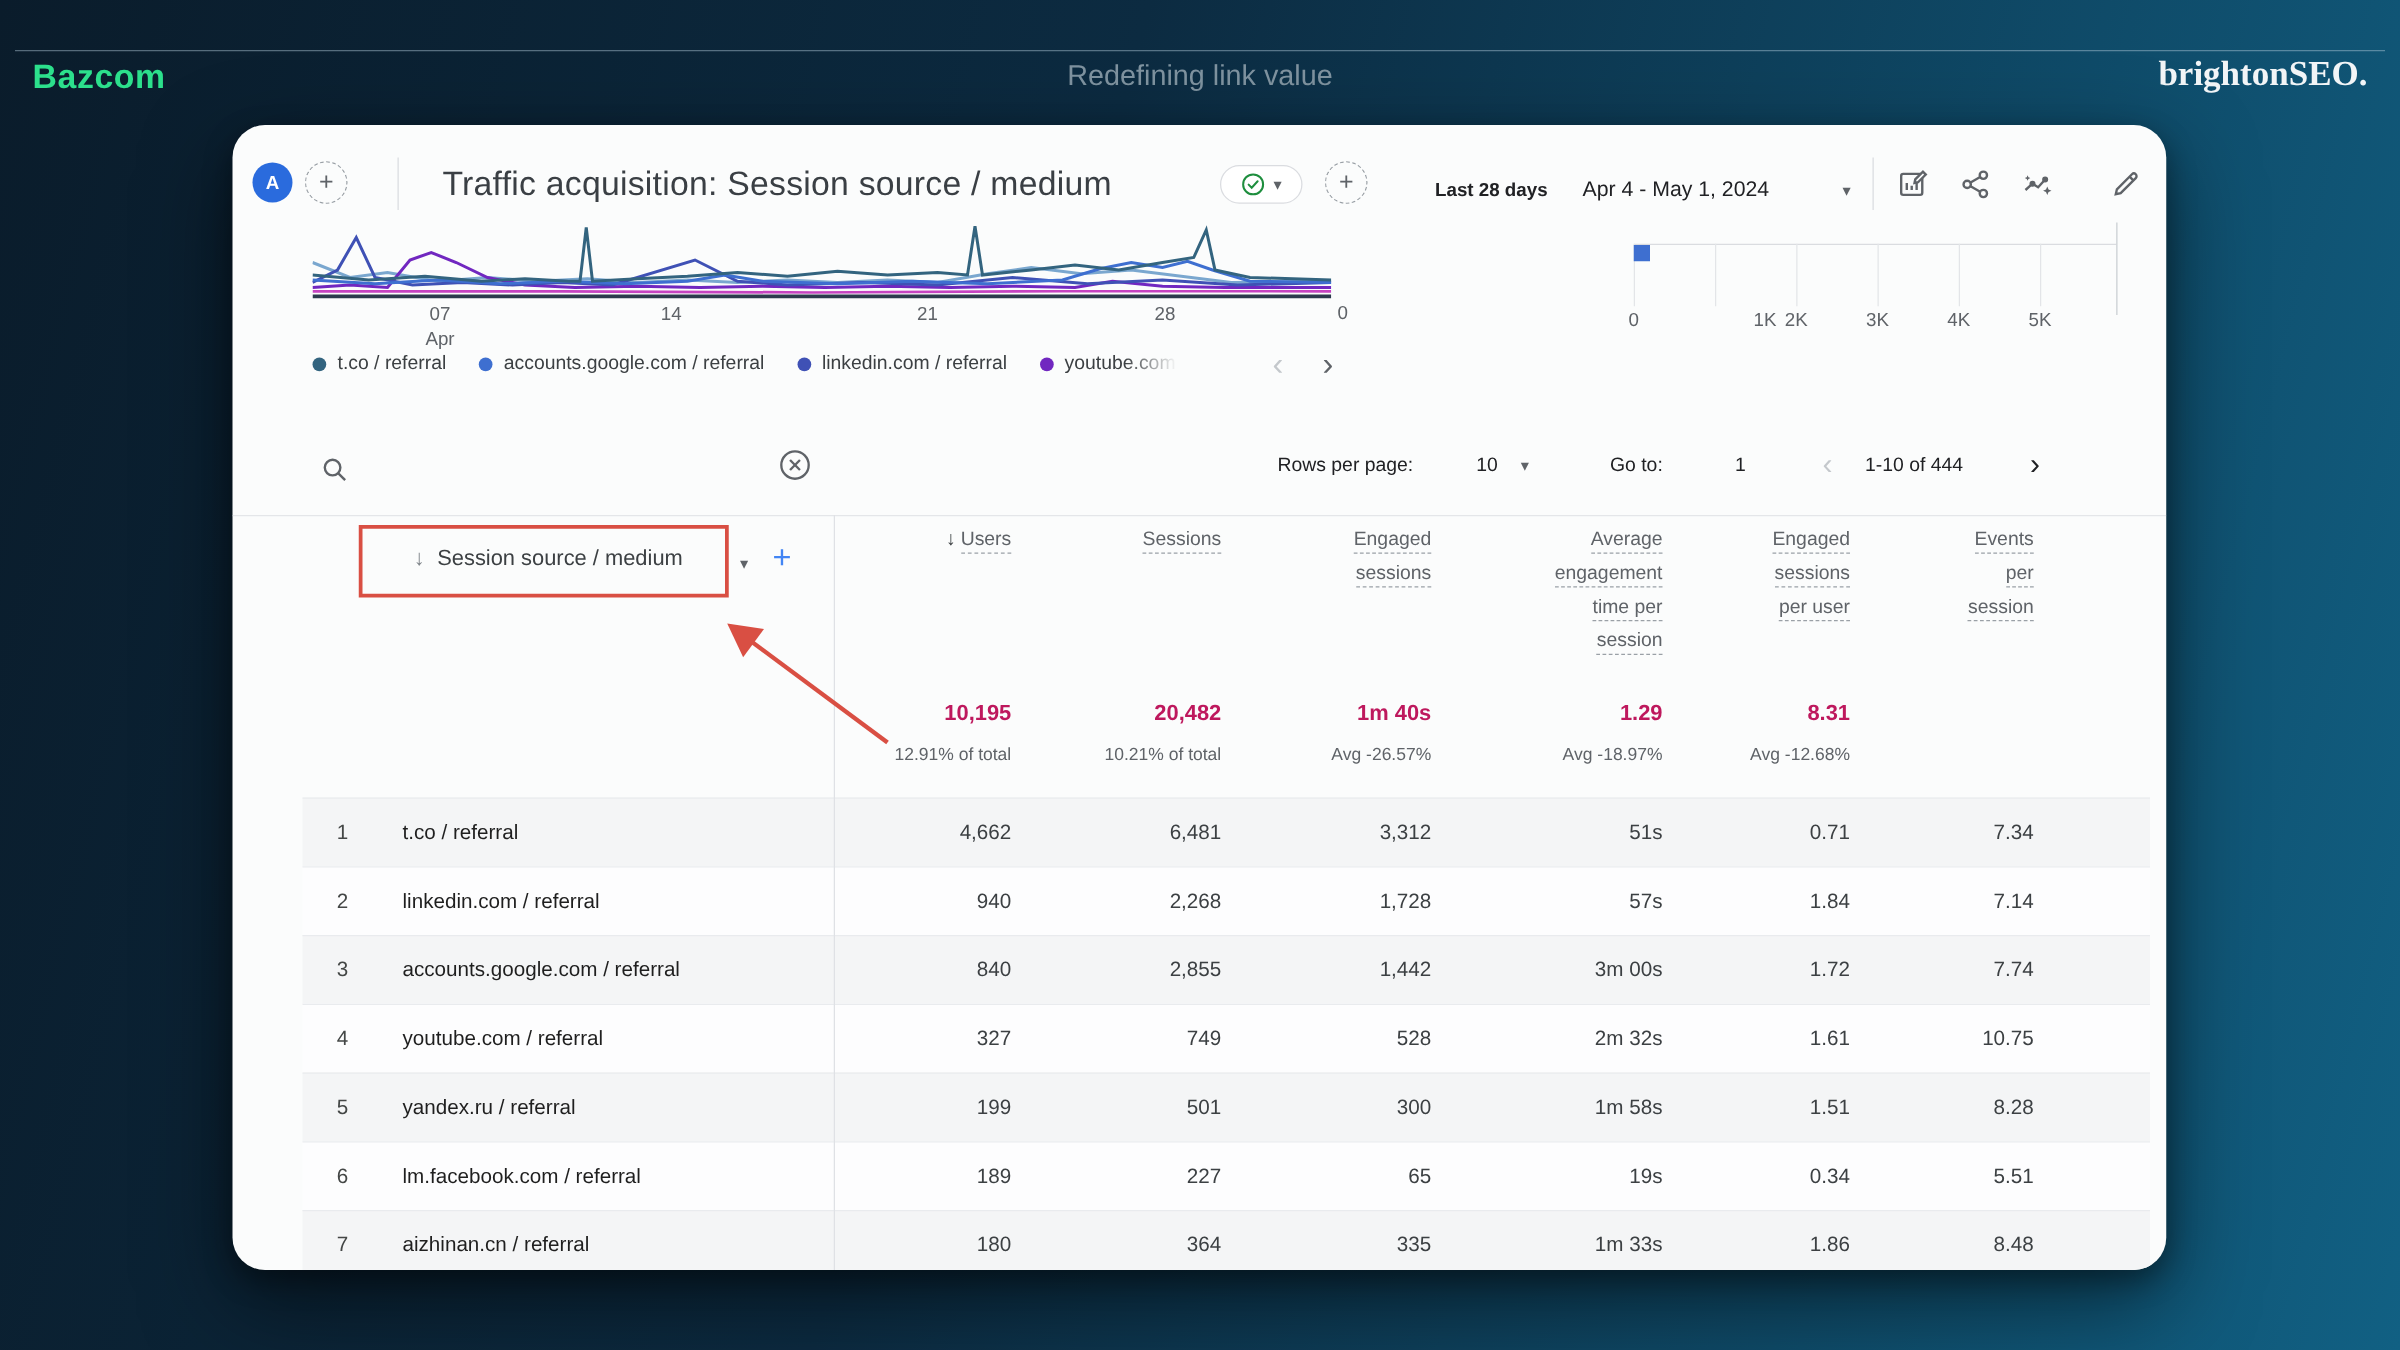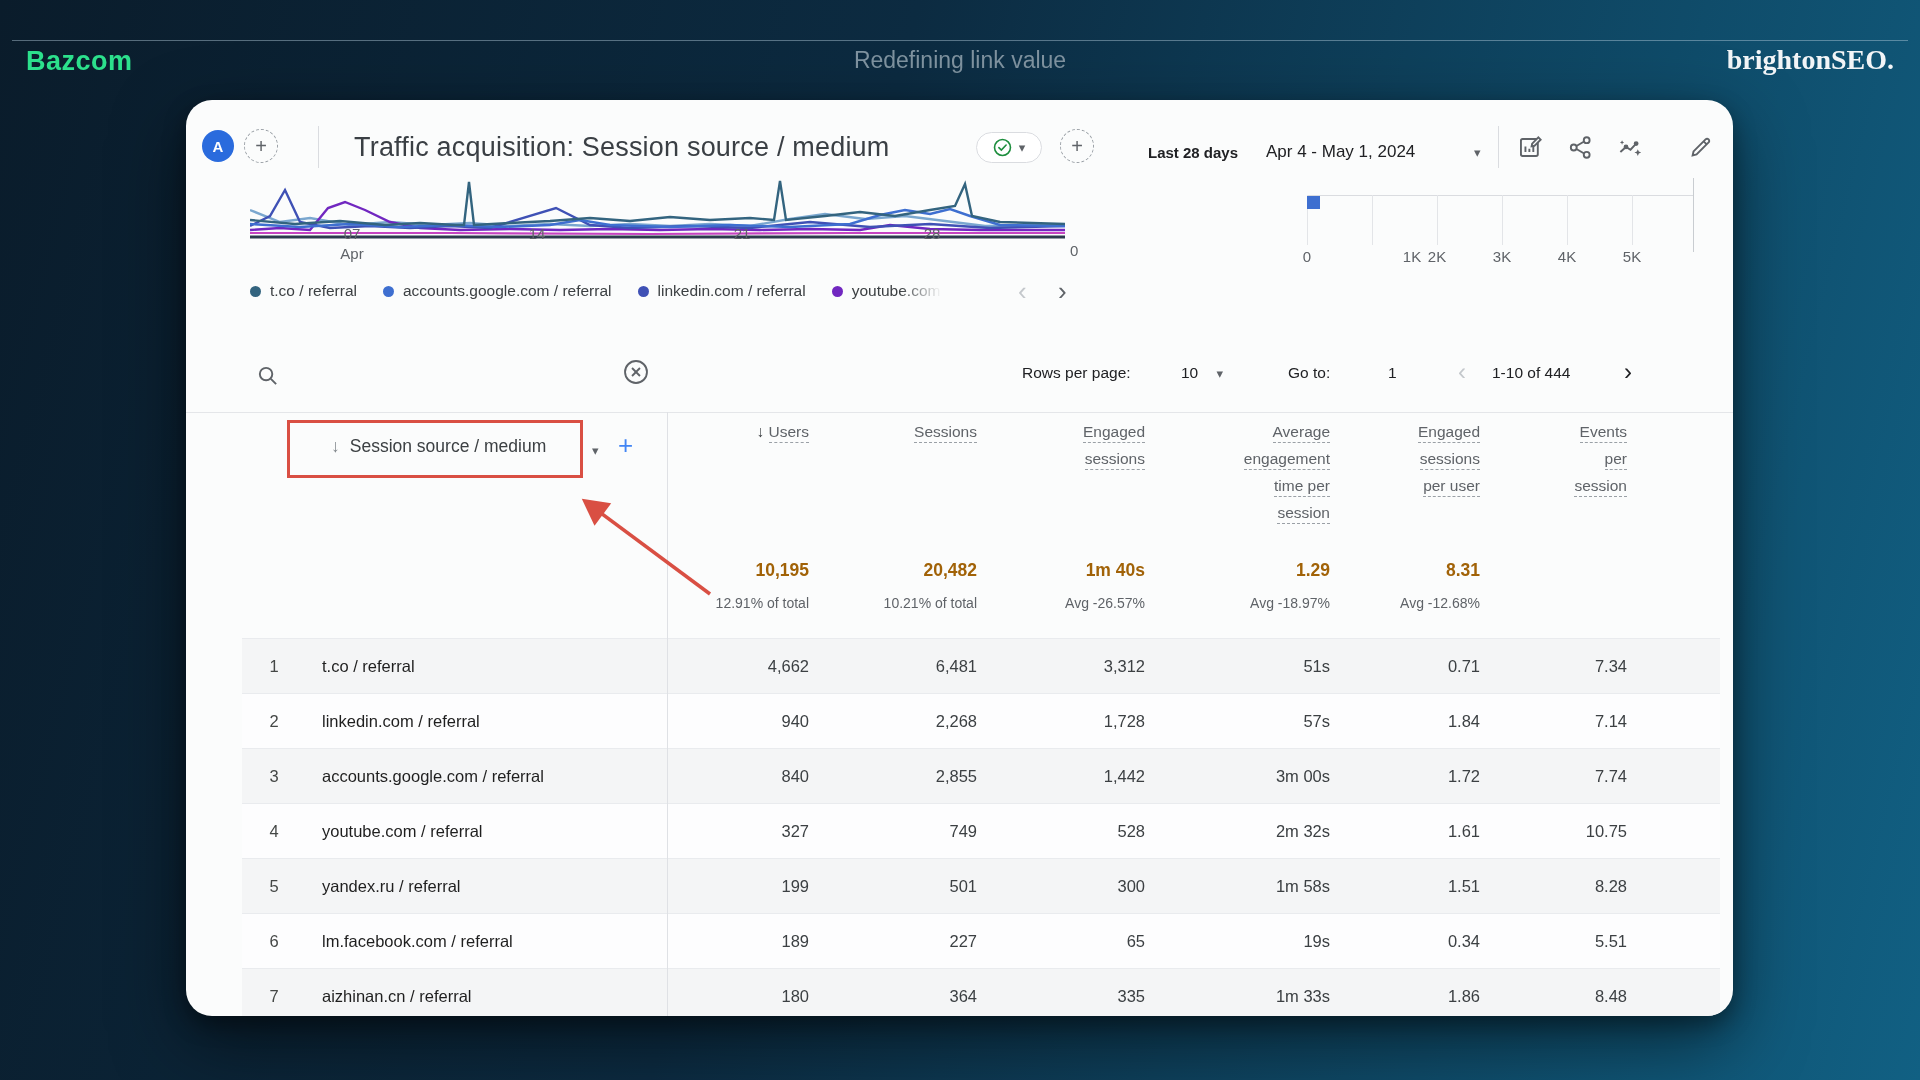--- a/index.html
+++ b/index.html
@@ -30,21 +30,21 @@
     background:#fff;display:flex;align-items:center;justify-content:center;gap:7px;box-sizing:border-box;}
   .caret{color:#5f6368;font-size:13px;line-height:1;}
   .date-preset{position:absolute;left:962px;top:44px;font-size:15px;font-weight:700;color:#202124;}
   .date-range{position:absolute;left:1080px;top:42px;font-size:17px;color:#202124;white-space:nowrap;}
   .date-caret{position:absolute;left:1288px;top:46px;}
   .hdr-icon{position:absolute;top:34px;width:27px;height:27px;color:#5f6368;}
   .hdr-icon svg{width:100%;height:100%;}
 
   
   .linechart{position:absolute;left:64px;top:80px;}
-  .xtick{position:absolute;top:124px;font-size:15px;color:#5f6368;text-align:center;width:60px;transform:translateX(-50%);line-height:20px;}
+  .xtick{position:absolute;top:142px;font-size:15px;color:#5f6368;text-align:center;width:60px;transform:translateX(-50%);line-height:20px;}
   .raxis{position:absolute;left:884px;top:142px;font-size:15px;color:#5f6368;}
 
   .bar-topline{position:absolute;left:1121px;top:95px;width:386px;height:1px;background:#dadce0;}
   .bar-grid{position:absolute;top:95px;width:1px;height:50px;background:#e3e5e8;}
   .bar-right{position:absolute;left:1507px;top:78px;width:1px;height:74px;background:#c9cdd1;}
   .bar-square{position:absolute;left:1121px;top:96px;width:13px;height:13px;}
   .bar-tick{position:absolute;top:148px;font-size:15px;color:#5f6368;transform:translateX(-50%);}
 
   .legend{position:absolute;left:64px;top:182px;display:flex;align-items:center;gap:26px;}
   .legend-item{display:flex;align-items:center;gap:9px;font-size:15.5px;color:#3c4043;white-space:nowrap;}
@@ -74,21 +74,21 @@
 
   .dim-box{position:absolute;left:101px;top:320px;width:296px;height:58px;border:3px solid #d94f43;
     box-sizing:border-box;z-index:6;}
   .dim-label{position:absolute;left:118px;top:336px;font-size:17.5px;color:#3c4043;white-space:nowrap;z-index:7;margin-left:27px;}
   .dim-label .sort-arrow{color:#80868b;margin-right:10px;}
   .dim-caret{position:absolute;left:406px;top:344px;z-index:7;}
   .add-col{position:absolute;left:432px;top:330px;font-size:26px;color:#4285f4;background:none;border:none;padding:0;cursor:pointer;z-index:7;}
 
   .totals{position:absolute;left:56px;top:460px;width:1478px;}
   .tcell{text-align:right;}
-  .tval{font-size:17.5px;font-weight:700;color:#a16207;}
+  .tval{font-size:17.5px;font-weight:700;color:#be185d;}
   .tsub{font-size:14px;color:#5f6368;margin-top:14px;}
 
   .tbody{position:absolute;left:56px;top:538px;width:1478px;}
   .t-row{height:54px;align-items:center;border-top:1px solid #e9ebee;background:#fdfdfe;}
   .t-row.odd{background:#f4f5f6;}
   .c{font-size:16.5px;color:#3c4043;}
   .c.num{text-align:center;color:#444746;}
   .c.name{padding-left:16px;color:#1f1f1f;}
   .c.v{text-align:right;}
 

